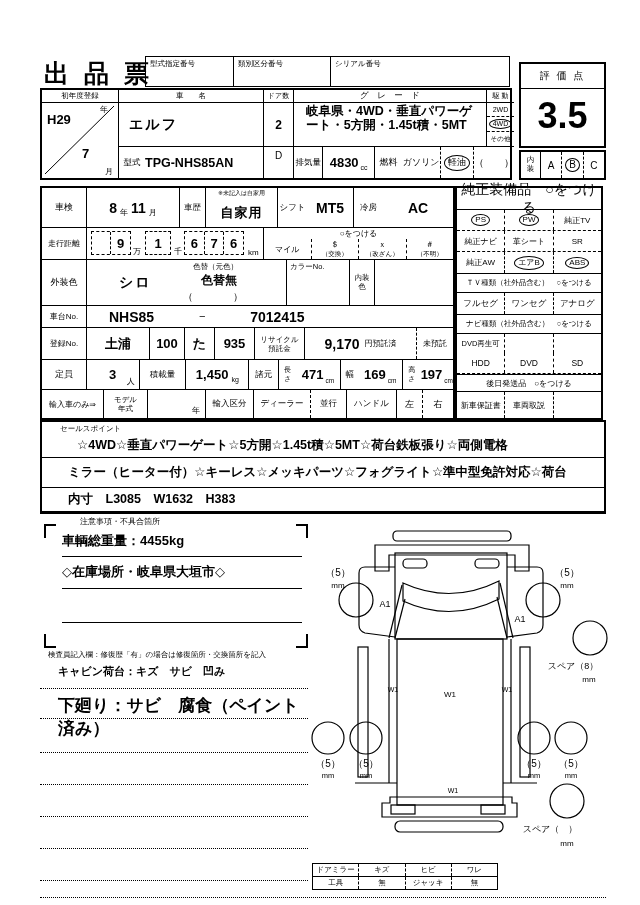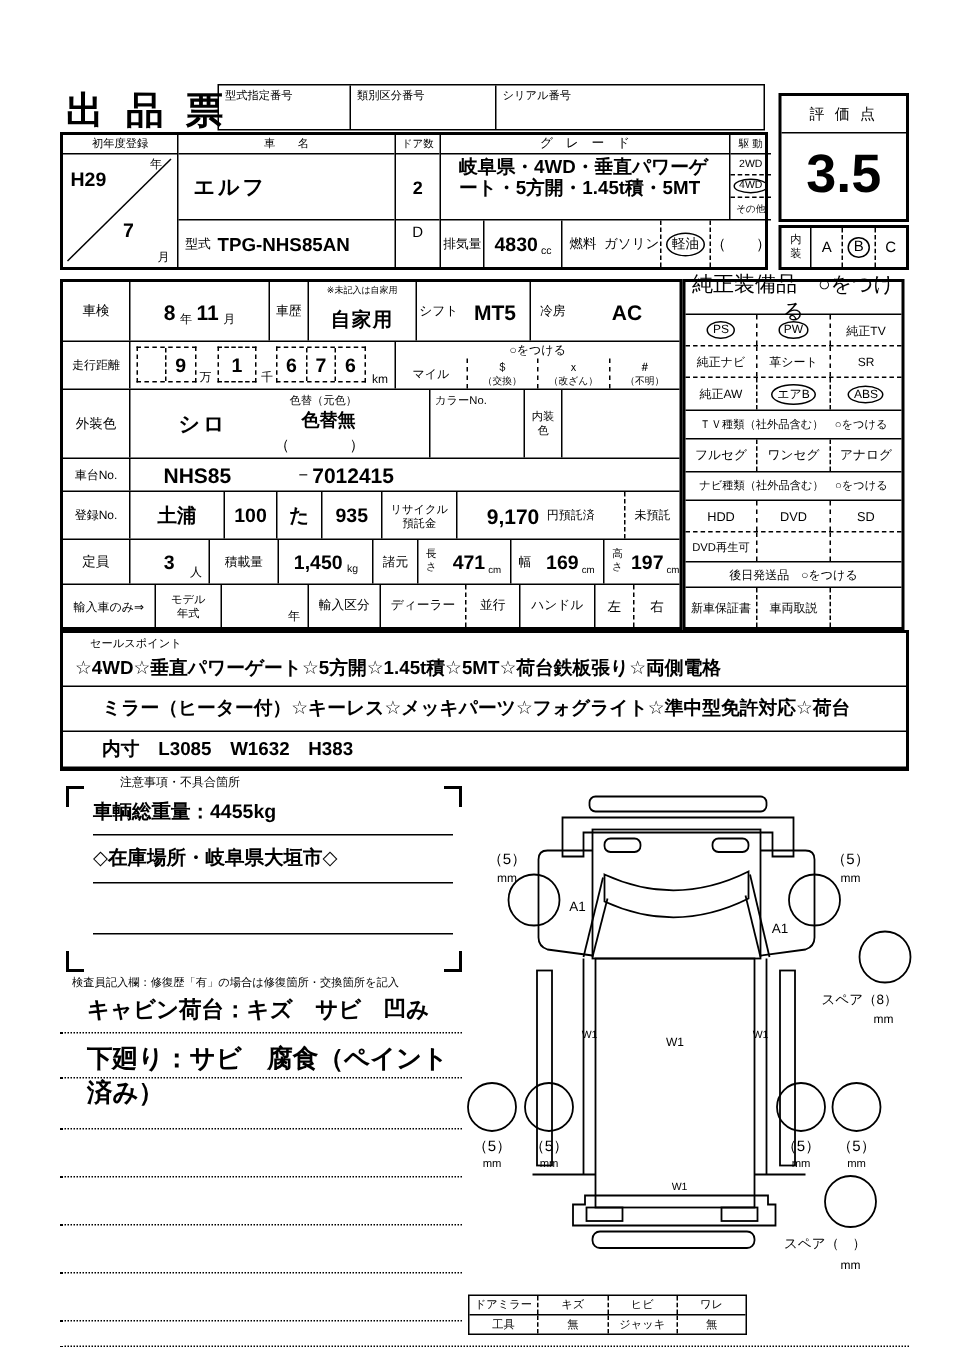--- a/index.html
+++ b/index.html
@@ -184,21 +184,21 @@
     <div class="br" style="width:63px;padding:2px 3px;font-size:7.5px"><span>カラーNo.</span></div>
     <div class="c br" style="width:25px;font-size:7.5px;line-height:1.15;padding:0 4px;word-break:break-all">内装色</div>
     <div style="flex:1"></div>
   </div>
 
   <div class="abs row bb" style="left:0;top:118px;width:411px;height:22px">
     <div class="c br" style="width:45px;font-size:8px">車台No.</div>
     <div style="flex:1;display:flex;align-items:center">
       <span class="v" style="margin-left:22px;font-size:14px">NHS85</span>
       <span style="margin-left:42px;font-size:12px">－</span>
-      <span class="v" style="font-size:14px">7012415</span>
+      <span class="v" style="margin-left:42px;font-size:14px">7012415</span>
     </div>
   </div>
 
   <div class="abs row bb" style="left:0;top:140px;width:411px;height:32px">
     <div class="c br" style="width:45px;font-size:8px">登録No.</div>
     <div class="c v br" style="width:63px;font-size:13px">土浦</div>
     <div class="c v br" style="width:35px;font-size:13px">100</div>
     <div class="c v br" style="width:30px;font-size:13px">た</div>
     <div class="c v br" style="width:40px;font-size:13px">935</div>
     <div class="c br" style="width:50px;font-size:7.5px;line-height:1.2;padding:0 3px">リサイクル預託金</div>
@@ -288,61 +288,61 @@
         <span class="mk circled" style="font-size:8px">ABS</span>
       </div>
   </div>
   <div class="c" style="height:20px;border-top:1.5px solid #000;border-bottom:1.5px solid #000;font-size:7.5px">ＴＶ種類（社外品含む）　○をつける</div>
   <div class="row" style="height:21px">
     <div class="c" style="flex:1;font-size:8.5px">フルセグ</div>
     <div class="c bl" style="flex:1;font-size:8.5px">ワンセグ</div>
     <div class="c bl" style="flex:1;font-size:8.5px">アナログ</div>
   </div>
   <div class="c" style="height:20px;border-top:1.5px solid #000;border-bottom:1.5px solid #000;font-size:7.5px">ナビ種類（社外品含む）　○をつける</div>
+  <div class="row" style="height:19px">
+    <div class="c" style="flex:1;font-size:7.5px">DVD再生可</div>
+    <div class="c bl" style="flex:1"></div>
+    <div class="c bl" style="flex:1"></div>
+  </div>
   <div class="row" style="height:21px;border-bottom:1px dashed #000">
     <div class="c" style="flex:1;font-size:8.5px">HDD</div>
     <div class="c bl" style="flex:1;font-size:8.5px">DVD</div>
     <div class="c bl" style="flex:1;font-size:8.5px">SD</div>
-  </div>
-  <div class="row" style="height:19px">
-    <div class="c" style="flex:1;font-size:7.5px">DVD再生可</div>
-    <div class="c bl" style="flex:1"></div>
-    <div class="c bl" style="flex:1"></div>
   </div>
   <div class="c" style="height:18px;border-top:1.5px solid #000;border-bottom:1.5px solid #000;font-size:8px">後日発送品　○をつける</div>
   <div class="row" style="flex:1">
     <div class="c" style="flex:1;font-size:8px">新車保証書</div>
     <div class="c bl" style="flex:1;font-size:8px">車両取説</div>
     <div class="c bl" style="flex:1"></div>
   </div>
 </div>
 
 <div class="abs" style="left:40px;top:420px;width:566px;height:94px;border:2px solid #000">
   <div style="padding:2px 0 0 18px;font-size:7.5px">セールスポイント</div>
-  <div class="bbt v" style="height:24px;padding-left:8px;font-size:12.5px;display:flex;align-items:center">☆4WD☆垂直パワーゲート☆5方開☆1.45t積☆5MT☆荷台鉄板張り☆両側電格</div>
+  <div class="bbt v" style="height:24px;padding-left:35px;font-size:12.5px;display:flex;align-items:center">☆4WD☆垂直パワーゲート☆5方開☆1.45t積☆5MT☆荷台鉄板張り☆両側電格</div>
   <div class="bbt v" style="height:30px;padding-left:26px;font-size:12.5px;display:flex;align-items:center">ミラー（ヒーター付）☆キーレス☆メッキパーツ☆フォグライト☆準中型免許対応☆荷台</div>
   <div class="bbt v" style="height:24px;padding-left:26px;font-size:12.5px;display:flex;align-items:center">内寸　L3085　W1632　H383</div>
 </div>
 
 <div class="abs" style="left:40px;top:516px;width:268px;height:132px">
   <div class="abs" style="left:4px;top:8px;width:12px;height:14px;border-left:2px solid #000;border-top:2px solid #000"></div>
   <div class="abs" style="right:0;top:8px;width:12px;height:14px;border-right:2px solid #000;border-top:2px solid #000"></div>
   <div class="abs" style="left:4px;bottom:0;width:12px;height:14px;border-left:2px solid #000;border-bottom:2px solid #000"></div>
   <div class="abs" style="right:0;bottom:0;width:12px;height:14px;border-right:2px solid #000;border-bottom:2px solid #000"></div>
   <div class="abs" style="left:36px;top:0;font-size:8px;background:#fff;padding:0 4px">注意事項・不具合箇所</div>
   <div class="abs v" style="left:22px;top:16px;font-size:13px">車輌総重量：4455kg</div>
   <div class="abs bbt" style="left:22px;top:40px;width:240px"></div>
   <div class="abs v" style="left:22px;top:47px;font-size:13px">◇在庫場所・岐阜県大垣市◇</div>
   <div class="abs bbt" style="left:22px;top:72px;width:240px"></div>
   <div class="abs bbt" style="left:22px;top:106px;width:240px"></div>
 </div>
 
 <div class="abs" style="left:40px;top:650px;width:268px;height:250px">
   <div class="abs" style="left:8px;top:0;font-size:7.5px;white-space:nowrap">検査員記入欄：修復歴「有」の場合は修復箇所・交換箇所を記入</div>
-  <div class="abs v" style="left:18px;top:14px;font-size:15px">キャビン荷台：キズ　サビ　凹み</div>
+  <div class="abs v" style="left:18px;top:14px;font-size:11px">キャビン荷台：キズ　サビ　凹み</div>
   <div class="abs dot" style="left:0;top:38px;width:268px"></div>
   <div class="abs v" style="left:18px;top:44px;font-size:17px">下廻り：サビ　腐食（ペイント済み）</div>
   <div class="abs dot" style="left:0;top:68px;width:268px"></div>
   <div class="abs dot" style="left:0;top:102px;width:268px"></div>
   <div class="abs dot" style="left:0;top:134px;width:268px"></div>
   <div class="abs dot" style="left:0;top:166px;width:268px"></div>
   <div class="abs dot" style="left:0;top:198px;width:268px"></div>
   <div class="abs dot" style="left:0;top:230px;width:268px"></div>
 </div>
 <div class="abs dot" style="left:40px;top:897px;width:566px"></div>

